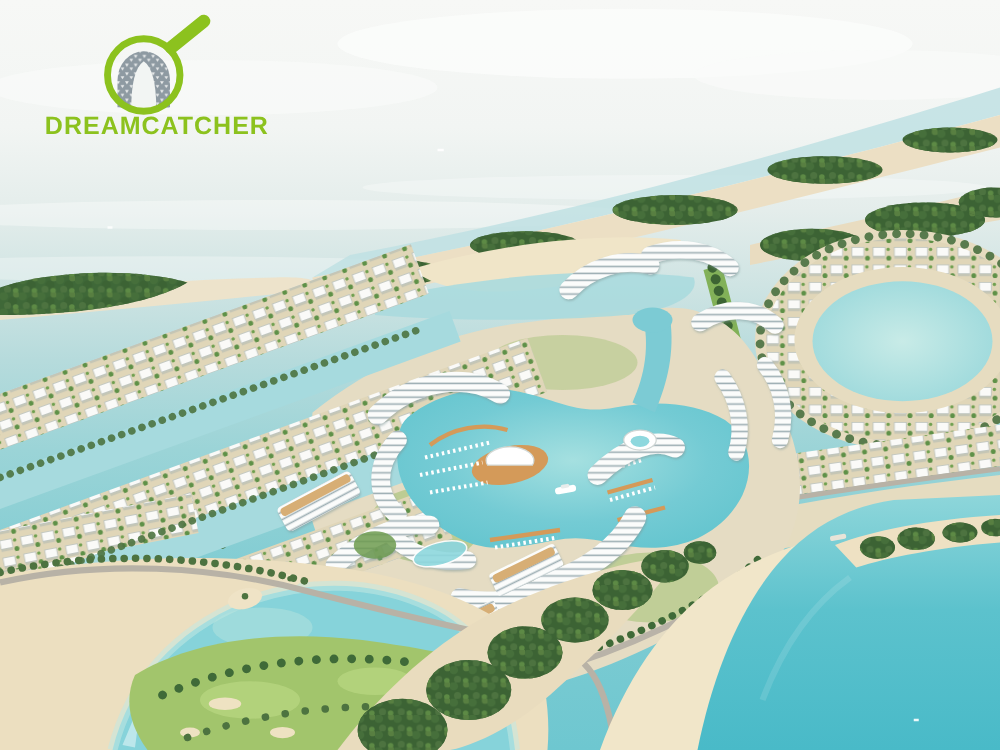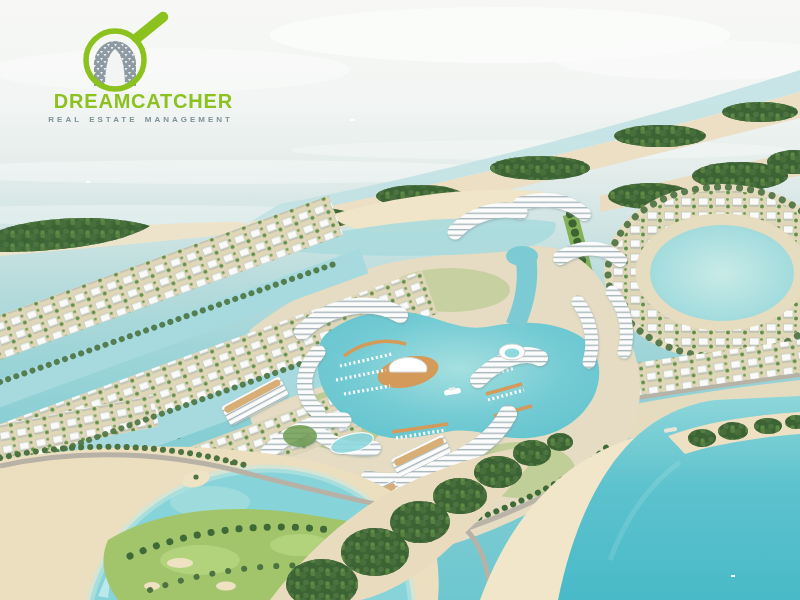--- a/index.html
+++ b/index.html
@@ -1,19 +1,19 @@
 <!DOCTYPE html>
 <html><head>
 <meta charset="utf-8">
 <style>
   html,body{margin:0;padding:0;background:#dfe7e5;}
   .stage{position:relative;width:800px;height:600px;overflow:hidden;
          font-family:"Liberation Sans",sans-serif;}
   .scene{position:absolute;inset:0;display:block;}
-  .logo{position:absolute;left:18px;top:8px;width:215px;text-align:right;}
+  .logo{position:absolute;left:18px;top:8px;width:215px;text-align:center;}
   .logo-icon{display:block;margin-left:12px;}
   .brand-name{margin-top:-4px;font-size:20px;font-weight:bold;
               letter-spacing:.8px;color:#8cc21e;white-space:nowrap;}
   .brand-tagline{margin-top:2px;font-size:8px;font-weight:600;
                  letter-spacing:3px;word-spacing:2px;color:#7e9298;white-space:nowrap;}
 </style>
 </head>
 <body>
 
 <div class="stage">
@@ -277,16 +277,15 @@
 </svg>
 
 <header class="logo">
   <svg class="logo-icon" width="150" height="86" viewBox="0 0 150 86">
     <path d="M64,78 L64,56 A21,23 0 1 1 106,56 L106,78 Z" fill="url(#pDome)"></path>
     <path d="M75,79 Q75,48 85,41 Q95,48 95,79 Z" fill="#f2f5f3"></path>
     <circle cx="85" cy="52" r="29" fill="none" stroke="#8cc21e" stroke-width="5.5"></circle>
     <line x1="107" y1="30" x2="133" y2="9" stroke="#8cc21e" stroke-width="10.5" stroke-linecap="round"></line>
   </svg>
   <div class="brand-name">DREAMCATCHER</div>
-  <div class="brand-tagline">REAL ESTATE MANAGEMENT</div>
 </header>
 
 </div>
 
 </body></html>

